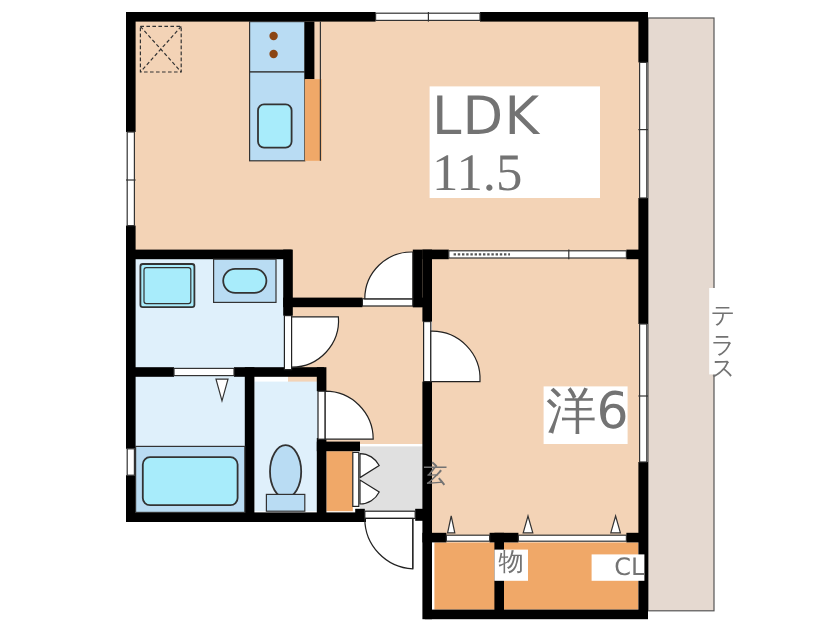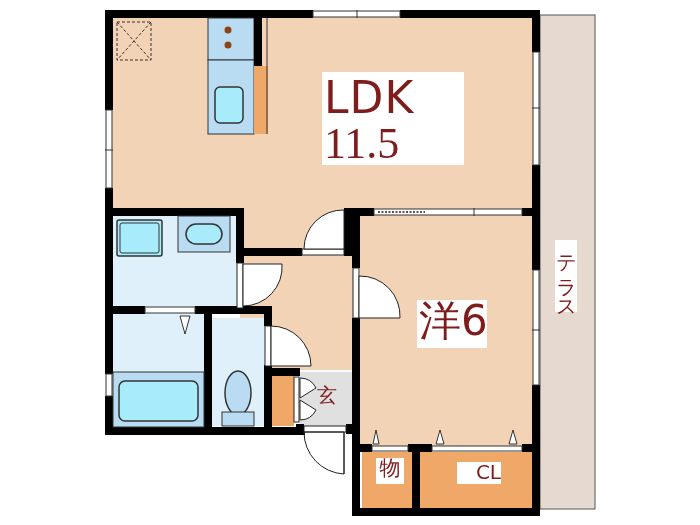--- a/index.html
+++ b/index.html
@@ -1,22 +1,22 @@
 <!DOCTYPE html>
 <html><head>
 <meta charset="utf-8">
 <style>
   html, body { margin:0; padding:0; background:#ffffff; }
   body { width:700px; height:525px; position:relative; overflow:hidden; font-family:"DejaVu Sans", sans-serif; }
   svg { position:absolute; left:0; top:0; }
-  .lbl { position:absolute; background:#ffffff; color:#7f1d1d; font-family:"DejaVu Sans", sans-serif; line-height:1; white-space:nowrap; }
+  .lbl { position:absolute; background:#ffffff; color:#737373; font-family:"DejaVu Sans", sans-serif; line-height:1; white-space:nowrap;margin-left:36px; }
   .ldk { left:322px; top:72px; width:142px; height:93px; padding:4px 0 0 2px; box-sizing:border-box; font-size:44px; }
   .ldk .l1 { display:block; letter-spacing:1px; }
   .ldk .l2 { display:block; margin-top:2px;font-family:Liberation Serif, serif; }
-  .yo { left:417px; top:300px; width:70px; height:48px; font-size:42px; padding-left:2px; box-sizing:border-box; }
+  .yo { left:417px; top:322px; width:70px; height:48px; font-size:42px; padding-left:2px; box-sizing:border-box; }
   .terrace { left:555px; top:240px; width:22px; font-size:20px; writing-mode:vertical-rl; padding:2px 0; text-align:center; }
   .mono { left:376px; top:458px; width:28px; height:26px; font-size:21px; text-align:center; }
   .cl { left:457px; top:462px; width:44px; height:22px; font-size:20px; text-align:right; }
   .gen { left:317px; top:385px; font-size:20px; background:transparent; }
 </style>
 </head>
 <body>
 
 <svg width="700" height="525" viewBox="0 0 700 525">
 

